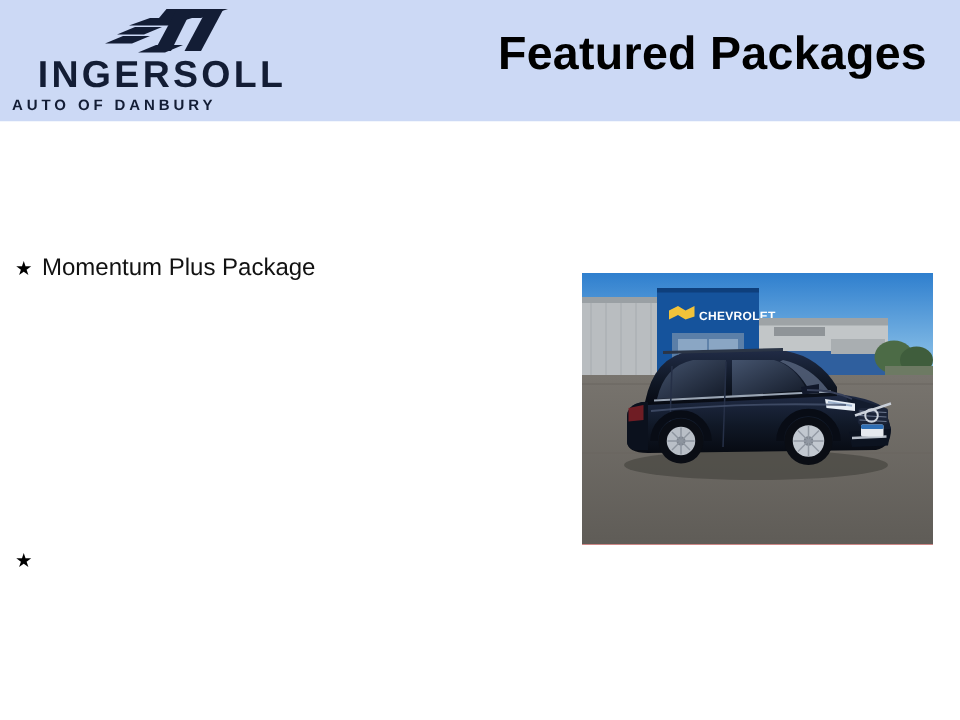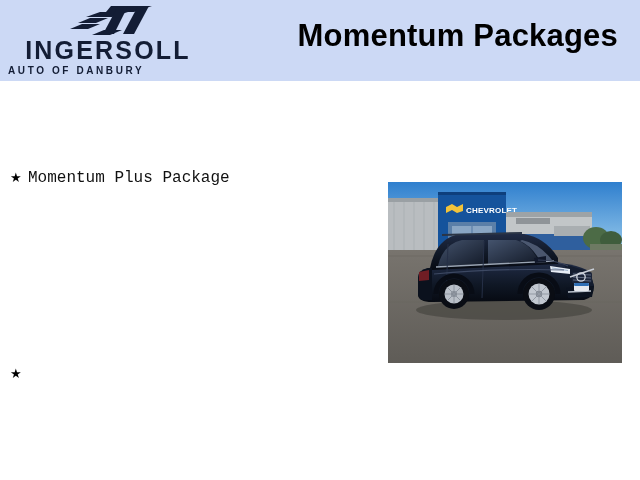--- a/index.html
+++ b/index.html
@@ -103,21 +103,21 @@
   .bullet-item.item-1 { top: 286px; }
 
   .bullet-star {
     font-size: 13px;
     color: #000000;
     line-height: 1;
     width: 18px;
     display: inline-block;
   }
   .bullet-label {
-    font-family: Liberation Mono, monospace;
+    font-family: Liberation Sans, sans-serif;
     font-size: 16px;
     color: #111111;
     line-height: 1.2;
   }
 
   
   .photo-frame {
     position: absolute;
     left: 388px;
     top: 101px;
@@ -147,21 +147,21 @@
           <path d="M48 26 L66 26 L54 31 L36 31 Z"></path>
         </g>
       </svg>
     </span>
 
     <div class="logo-wordmark">INGERSOLL</div>
 
     <div class="logo-subline">AUTO OF DANBURY</div>
   </div>
 
-  <div class="header-title">Momentum Packages</div>
+  <div class="header-title">Featured Packages</div>
 </div>
 
 <div class="content">
 
   <div class="bullet-item item-0">
     <span class="bullet-star">★</span>
     <span class="bullet-label">Momentum Plus Package</span>
   </div>
 
   <div class="bullet-item item-1">

